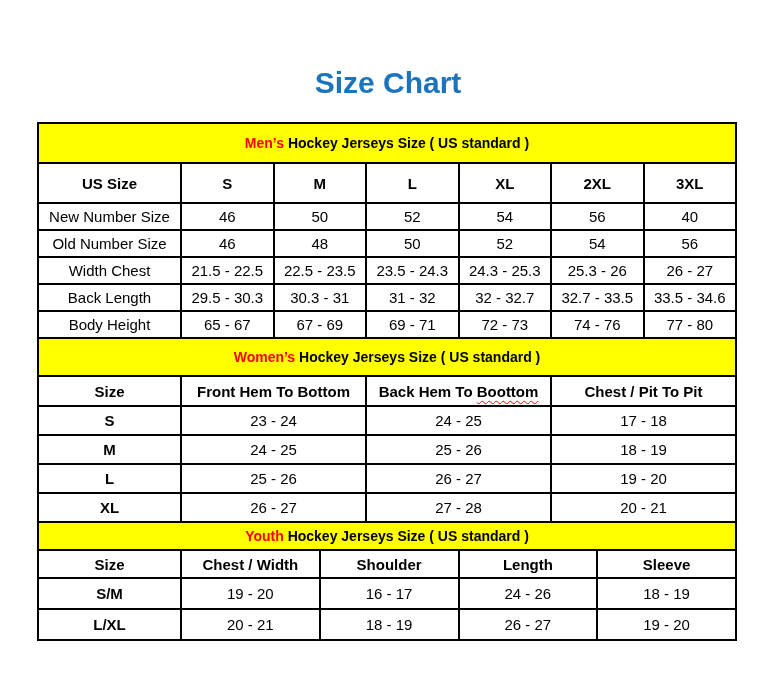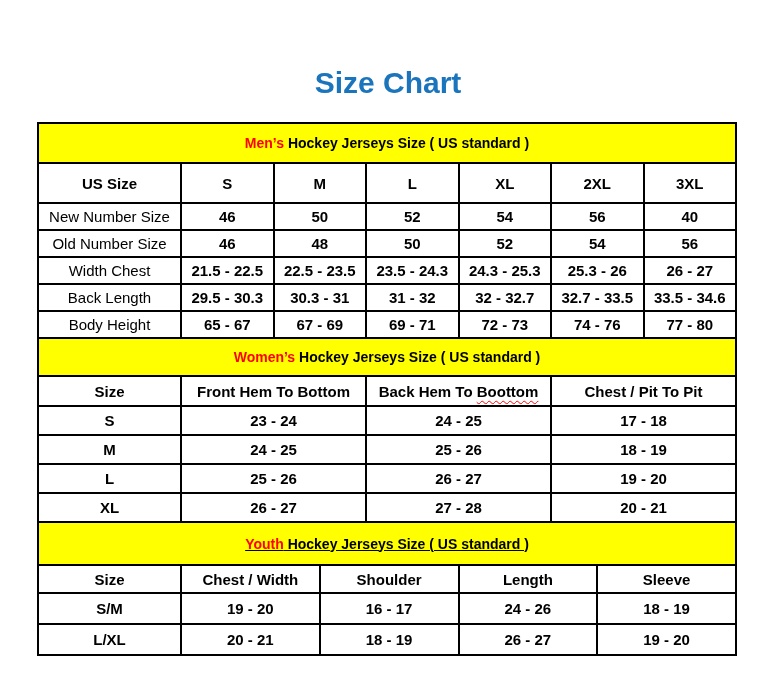--- a/index.html
+++ b/index.html
@@ -46,25 +46,25 @@
     font-weight: bold;
     font-size: 14px;
   }
   .band-cell .hl { color: var(--highlight_red, #FF0000); }
   tr.band-men   { height: 40px; }
   tr.head-men   { height: 40px; }
   tr.data-men   { height: 27px; }
   tr.band-women { height: 38px; }
   tr.head-women { height: 30px; }
   tr.data-women { height: 29px; }
-  tr.band-youth { height: 43px; text-decoration: underline; }
+  tr.band-youth { height: 28px; }
   tr.head-youth { height: 28px; }
   tr.data-youth { height: 31px; }
   th { font-size: 15px; font-weight: bold; }
-  td.val { font-size: 15px; font-weight: bold; border-radius: 12px; }
+  td.val { font-size: 15px; font-weight: normal; border-radius: 12px; }
   td.rowlabel { font-size: 15px; font-weight: normal; }
   td.rowlabel-b { font-size: 15px; font-weight: bold; }
   .misspell {
     text-decoration: underline;
     text-decoration-style: wavy;
     text-decoration-color: var(--highlight_red, #FF0000);
     text-decoration-thickness: 1px;
     text-underline-offset: 3px;
     margin-top: 21px;
   }

